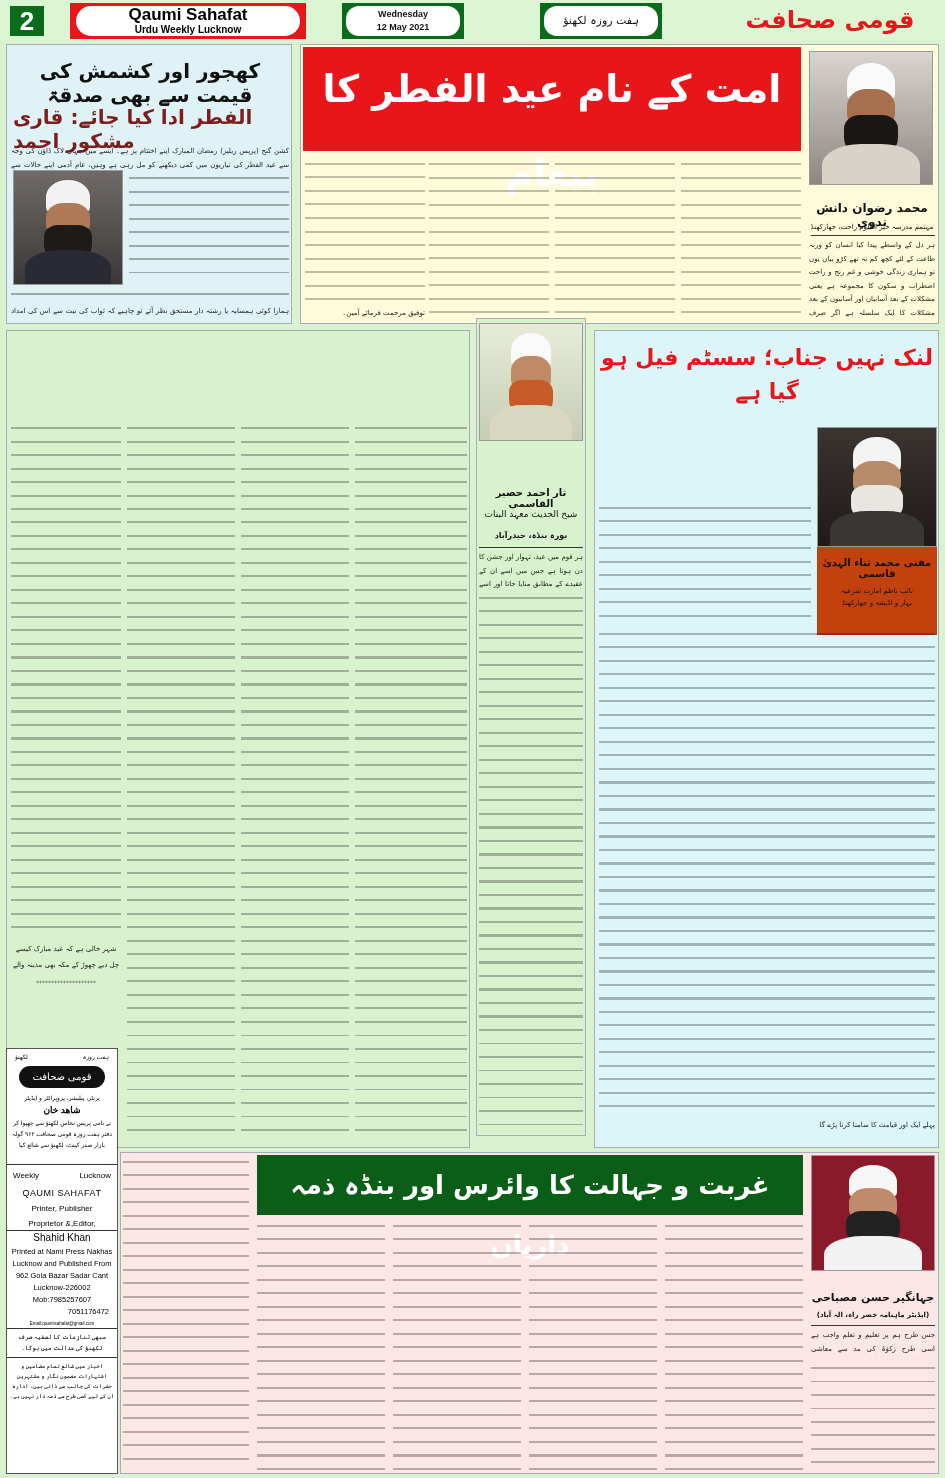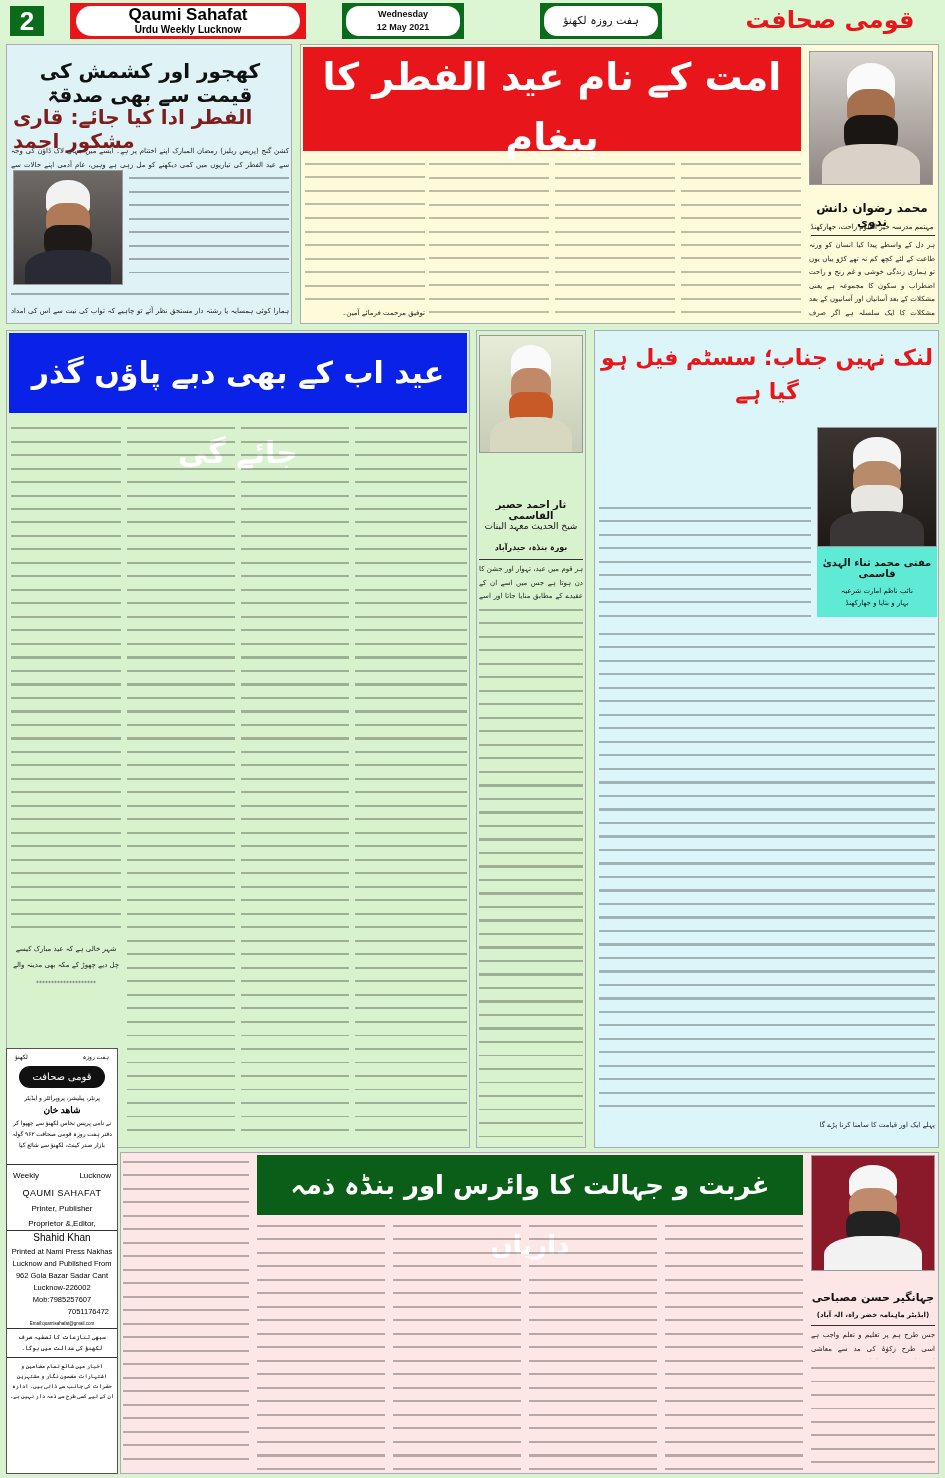--- a/index.html
+++ b/index.html
@@ -62,50 +62,49 @@
     <div class="face" style="background:#b07a58;"></div>
     <div class="beard" style="background:#1d1a18;"></div>
     <div class="body" style="background:#2a2a34;"></div>
   </div>
   <div class="col-lines" style="position:absolute;left:122px;top:126px;width:160px;height:114px;opacity:0.55;"></div>
   <div class="col-lines" style="position:absolute;left:4px;top:242px;width:278px;height:16px;opacity:0.55;"></div>
   <div class="body-text" style="position:absolute;left:4px;top:260px;width:278px;height:16px;">ہمارا کوئی ہمسایہ یا رشتہ دار مستحق نظر آئے تو چاہیے کہ ثواب کی نیت سے اس کی امداد کی جائے۔</div>
 </div>
 
 <div class="abs panel" style="left:300px;top:44px;width:639px;height:280px;background:#fdfbd9;">
-  <div class="urdu" style="position:absolute;left:2px;top:2px;width:498px;height:104px;background:#e8151b;color:#fff;font-size:38px;font-weight:bold;text-align:center;line-height:60px;">امت کے نام عید الفطر کا پیغام</div>
+  <div class="urdu" style="position:absolute;left:2px;top:2px;width:498px;height:104px;background:#e8151b;color:#fff;font-size:38px;font-weight:bold;text-align:center;line-height:84px;">امت کے نام عید الفطر کا پیغام</div>
   <div class="photo" style="left:508px;top:6px;width:124px;height:134px;background:linear-gradient(180deg,#d9d4cf,#8e8682);">
     <div class="head" style="background:#fafafa;"></div>
     <div class="face" style="background:#a66f4e;"></div>
     <div class="beard" style="background:#1a1614;"></div>
     <div class="body" style="background:#d8d2c8;"></div>
   </div>
   <div class="byline" style="position:absolute;left:506px;top:156px;width:130px;font-size:12px;font-weight:bold;">محمد رضوان دانش ندوی</div>
   <div class="byline" style="position:absolute;left:506px;top:178px;width:130px;font-size:7px;">مہتمم مدرسہ خیر العلوم راحت، جھارکھنڈ</div>
   <div class="rule" style="position:absolute;left:510px;top:190px;width:124px;"></div>
   <div class="body-text" style="position:absolute;left:508px;top:194px;width:126px;height:82px;">ہر دل کے واسطے پیدا کیا انسان کو ورنہ طاعت کے لئے کچھ کم نہ تھے کرّو بیاں یوں تو ہماری زندگی خوشی و غم رنج و راحت اضطراب و سکون کا مجموعہ ہے یعنی مشکلات کے بعد آسانیاں اور آسانیوں کے بعد مشکلات کا ایک سلسلہ ہے اگر صرف آسانیاں ہی آسانیاں ہوں تو ہمیں اللہ کی نعمتوں کی قدر دانی نہیں ہوگی</div>
   <div class="col-lines" style="position:absolute;left:380px;top:112px;width:120px;height:162px;opacity:0.45;"></div>
   <div class="col-lines" style="position:absolute;left:254px;top:112px;width:120px;height:162px;opacity:0.45;"></div>
   <div class="col-lines" style="position:absolute;left:128px;top:112px;width:120px;height:162px;opacity:0.45;"></div>
   <div class="col-lines" style="position:absolute;left:4px;top:112px;width:120px;height:150px;opacity:0.45;"></div>
   <div class="body-text" style="position:absolute;left:4px;top:262px;width:120px;height:14px;">توفیق مرحمت فرمائے آمین۔</div>
 </div>
 
 <div class="abs panel" style="left:6px;top:330px;width:464px;height:818px;background:#d8f2cd;">
-  <div class="urdu" style="position:absolute;left:2px;top:2px;width:458px;height:80px;background:#0a22e8;color:#fff;font-size:30px;font-weight:bold;text-align:center;line-height:80px;">عید اب کے بھی دبے پاؤں گذر جائے گی</div>
   <div class="col-lines" style="position:absolute;left:4px;top:90px;width:110px;height:518px;opacity:0.5;"></div>
   <div class="col-lines" style="position:absolute;left:120px;top:90px;width:108px;height:722px;opacity:0.5;"></div>
   <div class="col-lines" style="position:absolute;left:234px;top:90px;width:108px;height:722px;opacity:0.5;"></div>
   <div class="col-lines" style="position:absolute;left:348px;top:90px;width:112px;height:722px;opacity:0.5;"></div>
   <div class="body-text" style="position:absolute;left:4px;top:612px;width:110px;height:14px;text-align:center;">شہر خالی ہے کہ عید مبارک کیسے</div>
   <div class="body-text" style="position:absolute;left:4px;top:628px;width:110px;height:14px;text-align:center;">چل دیے چھوڑ کے مکہ بھی مدینہ والے</div>
   <div style="position:absolute;left:4px;top:648px;width:110px;font-size:6px;color:#555;text-align:center;overflow:hidden;">********************</div>
 </div>
 
-<div class="abs panel" style="left:476px;top:330px;width:110px;height:818px;background:#d8f2cd;">
+<div class="abs panel" style="left:476px;top:318px;width:110px;height:818px;background:#d8f2cd;">
   <div class="photo" style="left:2px;top:4px;width:104px;height:118px;background:linear-gradient(180deg,#e6ecd7,#c6ccb5);">
     <div class="head" style="background:#fafafa;"></div>
     <div class="face" style="background:#c08a68;"></div>
     <div class="beard" style="background:#c85a28;"></div>
     <div class="body" style="background:#d8d7c0;"></div>
   </div>
   <div class="byline" style="position:absolute;left:2px;top:168px;width:104px;font-size:10px;font-weight:bold;">ثار احمد حصیر القاسمی</div>
   <div class="byline" style="position:absolute;left:2px;top:190px;width:104px;font-size:9px;font-weight:normal;">شیخ الحدیث معہد البنات</div>
   <div class="byline" style="position:absolute;left:2px;top:212px;width:104px;font-size:8px;font-weight:bold;">بورہ بنڈہ، حیدرآباد</div>
   <div class="rule" style="position:absolute;left:2px;top:228px;width:104px;"></div>
@@ -114,24 +113,24 @@
 </div>
 
 <div class="abs panel" style="left:594px;top:330px;width:345px;height:818px;background:#dcf5f8;">
   <div class="urdu" style="position:absolute;left:4px;top:10px;width:336px;font-size:22px;font-weight:bold;text-align:center;color:#e8151b;line-height:34px;">لنک نہیں جناب؛ سسٹم فیل ہو گیا ہے</div>
   <div class="photo" style="left:222px;top:96px;width:120px;height:120px;background:linear-gradient(180deg,#3b3431,#1f1a18);">
     <div class="head" style="background:#f4f4f4;"></div>
     <div class="face" style="background:#b88b6a;"></div>
     <div class="beard" style="background:#e8e6e0;"></div>
     <div class="body" style="background:#3a3635;"></div>
   </div>
-  <div style="position:absolute;left:222px;top:216px;width:120px;height:70px;background:#5eead4;">
+  <div style="position:absolute;left:222px;top:216px;width:120px;height:88px;background:#c2410c;">
     <div class="byline" style="margin-top:10px;font-size:10px;font-weight:bold;">مفتی محمد ثناء الہدیٰ قاسمی</div>
     <div class="byline" style="margin-top:8px;font-size:7px;">نائب ناظم امارت شرعیہ</div>
-    <div class="byline" style="margin-top:4px;font-size:7px;">بہار و بتایا و جھارکھنڈ</div>
+    <div class="byline" style="margin-top:4px;font-size:7px;">بہار و اڈیشہ و جھارکھنڈ</div>
   </div>
   <div class="col-lines" style="position:absolute;left:4px;top:170px;width:212px;height:124px;opacity:0.5;"></div>
   <div class="col-lines" style="position:absolute;left:4px;top:296px;width:336px;height:490px;opacity:0.5;"></div>
   <div class="body-text" style="position:absolute;left:4px;top:788px;width:336px;height:14px;">پہلے ایک اور قیامت کا سامنا کرنا پڑے گا</div>
 </div>
 
 <div class="abs panel" style="left:120px;top:1152px;width:819px;height:322px;background:#fde6e6;">
   <div class="urdu" style="position:absolute;left:136px;top:2px;width:546px;height:60px;background:#0a5e18;color:#fff;font-size:26px;font-weight:bold;text-align:center;line-height:60px;">غربت و جہالت کا وائرس اور بنڈہ ذمہ داریاں</div>
   <div class="col-lines" style="position:absolute;left:2px;top:2px;width:126px;height:316px;opacity:0.5;"></div>
   <div class="col-lines" style="position:absolute;left:136px;top:66px;width:128px;height:252px;opacity:0.5;"></div>

